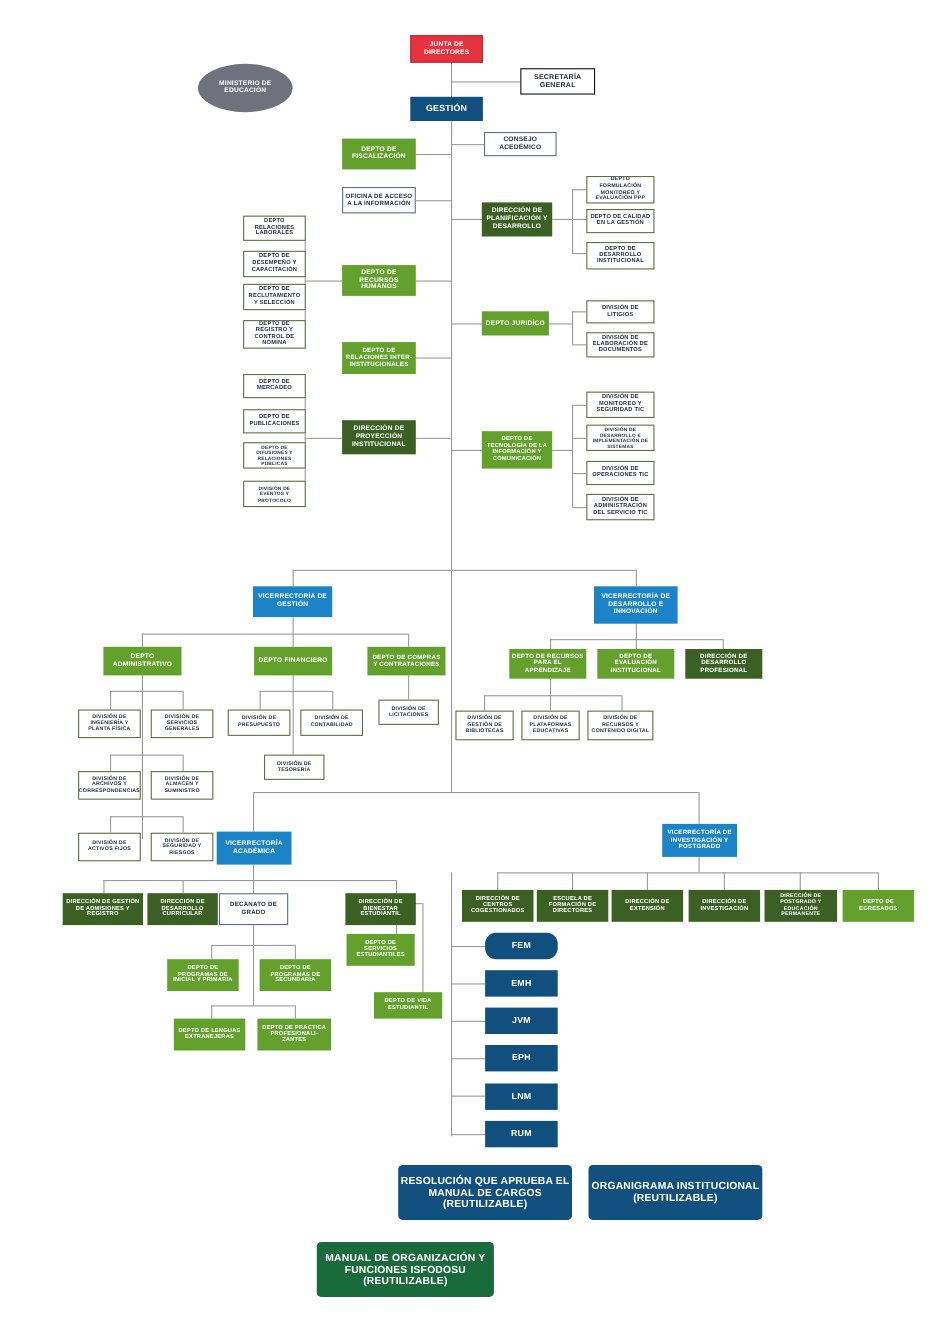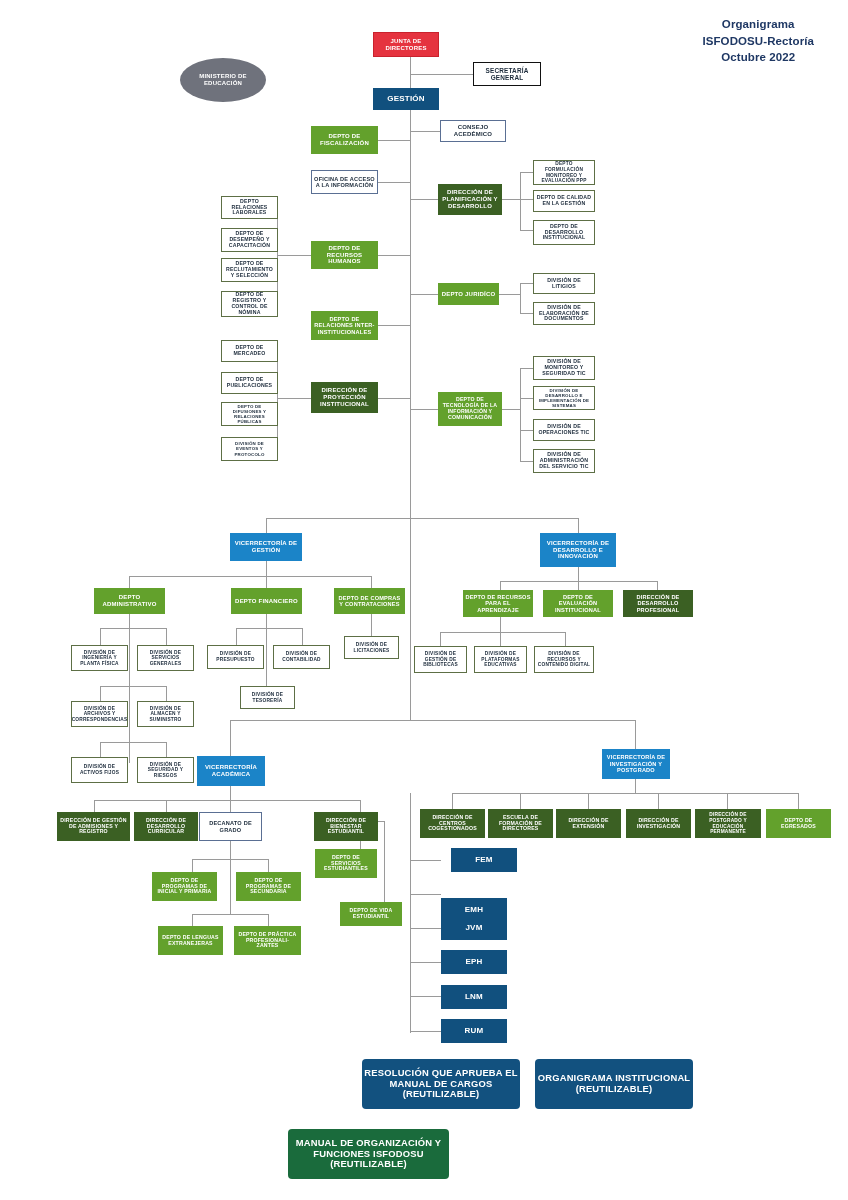--- a/index.html
+++ b/index.html
@@ -74,25 +74,20 @@
   .fs6  {font-size:6px;}
   .fs65 {font-size:6.4px;}
   .fs8  {font-size:8px;}
   .fs9  {font-size:9.4px;}
 </style>
 </head>
 <body>
 
 <div id="canvas">
 
-  <div id="title">
-    <div>Organigrama</div>
-    <div>ISFODOSU-Rectoría</div>
-    <div>Octubre 2022</div>
-  </div>
 
   <div class="ln lnv" style="left:410px;top:57px;height:67px;"></div>
 
   <div class="ln lnh" style="left:410px;top:74px;width:63px;"></div>
 
   <div class="ln lnv" style="left:410px;top:110px;height:420px;"></div>
 
   <div class="ln lnh" style="left:410px;top:131px;width:30px;"></div>
 
   <div class="ln lnh" style="left:378px;top:140px;width:32px;"></div>
@@ -451,24 +446,24 @@
   <div class="node v-dgreen fs5" style="left:626px;top:809px;width:65px;height:29px;">
     <span>DIRECCIÓN DE INVESTIGACIÓN</span>
   </div>
   <div class="node v-dgreen fs45" style="left:695px;top:809px;width:66px;height:29px;">
     <span>DIRECCIÓN DE POSTGRADO Y EDUCACIÓN PERMANENTE</span>
   </div>
   <div class="node v-green fs5" style="left:766px;top:809px;width:65px;height:29px;">
     <span>DEPTO DE EGRESADOS</span>
   </div>
 
-  <div class="node v-navy fs8" style="left:451px;top:848px;width:66px;height:24px;">
+  <div class="node v-navy fs8" style="left:441px;top:848px;width:66px;height:24px;border-radius:10px;">
     <span>FEM</span>
   </div>
-  <div class="node v-navy fs8" style="left:441px;top:882px;width:66px;height:24px;margin-top:16px;">
+  <div class="node v-navy fs8" style="left:441px;top:882px;width:66px;height:24px;">
     <span>EMH</span>
   </div>
   <div class="node v-navy fs8" style="left:441px;top:916px;width:66px;height:24px;">
     <span>JVM</span>
   </div>
   <div class="node v-navy fs8" style="left:441px;top:950px;width:66px;height:24px;">
     <span>EPH</span>
   </div>
   <div class="node v-navy fs8" style="left:441px;top:985px;width:66px;height:24px;">
     <span>LNM</span>

